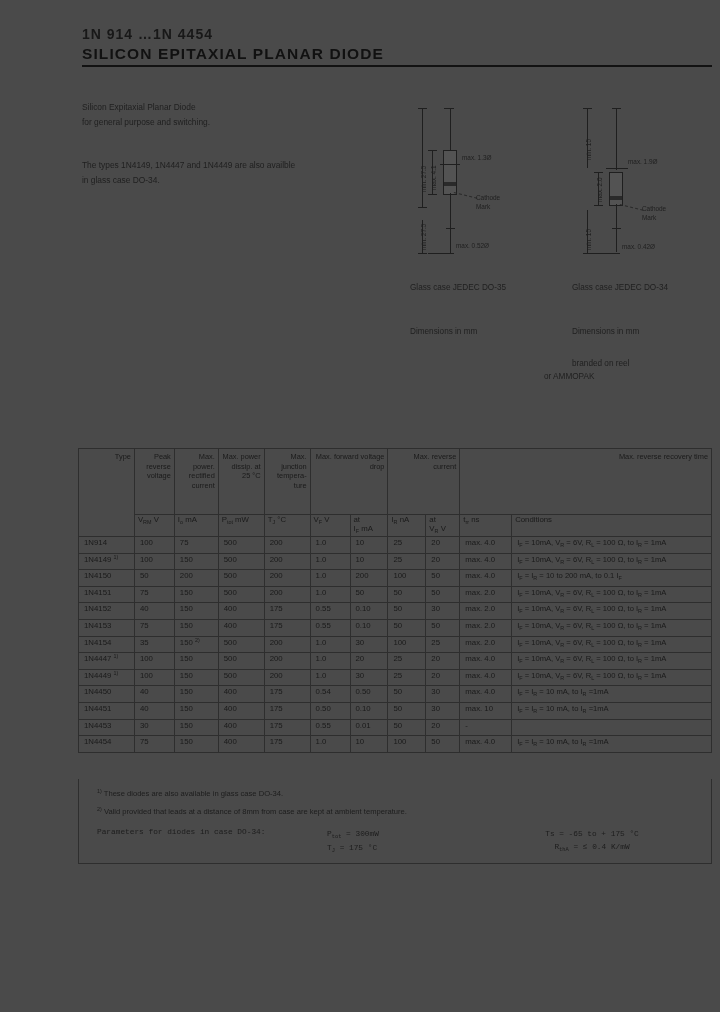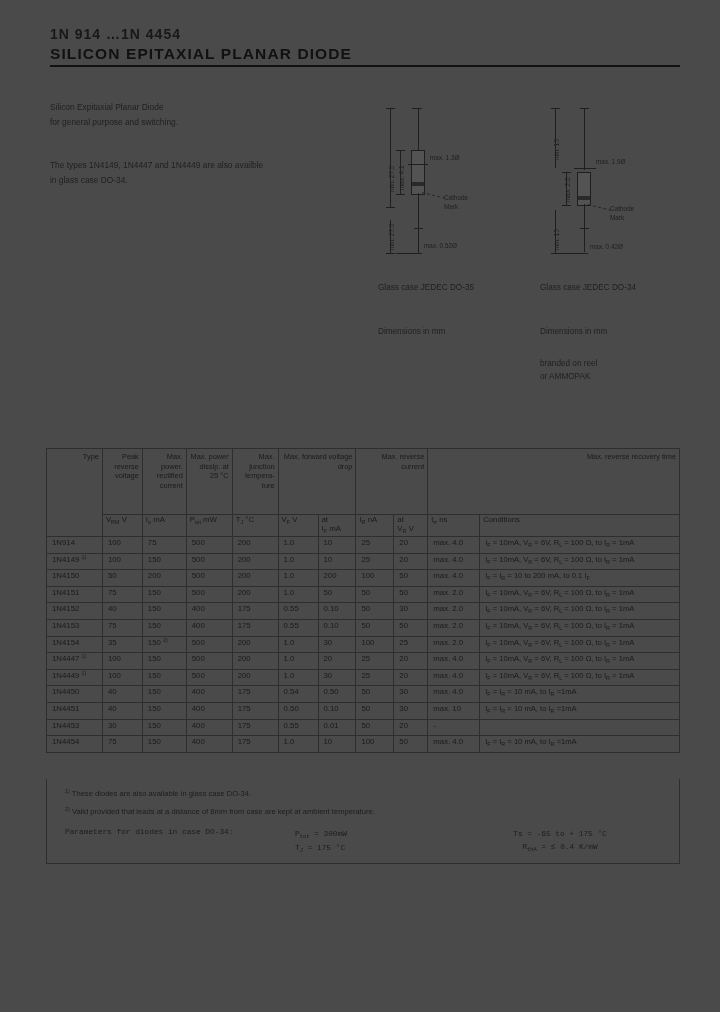--- a/index.html
+++ b/index.html
@@ -5,21 +5,21 @@
   * { box-sizing: border-box; }
   html, body { margin:0; padding:0; }
   body {
     width: 720px; height: 1012px;
     background: #4a4a4a;
     font-family: "Liberation Sans", sans-serif;
     color: #1c1c1c;
     position: relative;
     overflow: hidden;
   }
-  .page { position:absolute; inset:0; }
+  .page { position:absolute; inset:0;margin-left:32px; }
 
   
   .hdr { position:absolute; left:50px; top:26px; width:630px; }
   .hdr-part  { font-size:14px; font-weight:bold; letter-spacing:1px; color:#181818; }
   .hdr-title { font-size:15.5px; font-weight:bold; letter-spacing:1.1px; color:#111; margin-top:3px; }
   .hdr-rule  { border-bottom:2px solid #121212; width:630px; margin-top:2px; }
 
   
   .intro { position:absolute; left:50px; top:100px; width:300px; font-size:8.4px; line-height:15px; color:#1f1f1f; }
   .intro .b { font-weight:normal; }
@@ -147,21 +147,21 @@
     <div class="ln vline" style="left:15px; top:110px; height:44px;"></div>
     <div class="ln hline" style="left:11px; top:153px; width:9px;"></div>
     <div class="rot" style="left:13px; top:150px;">min. 15</div>
     <div class="ln hline" style="left:40px; top:128px; width:9px;"></div>
     <div class="ln hline" style="left:20px; top:153px; width:28px;"></div>
     <div class="lbl" style="left:50px; top:143px;">max. 0.42Ø</div>
   </div>
   <div class="cap" style="left:540px; top:283px;">Glass case JEDEC DO-34</div>
   <div class="cap" style="left:540px; top:327px;">Dimensions in mm</div>
   <div class="cap" style="left:540px; top:359px;">branded on reel</div>
-  <div class="cap" style="left:540px; top:372px;">or AMMOPAK</div>
+  <div class="cap" style="left:512px; top:372px;">or AMMOPAK</div>
 
   <div class="tbl-wrap">
     <table class="spec">
       <thead>
         <tr>
           <th class="hcell c-type" rowspan="2">Type</th>
           <th class="hcell c-vrm">Peak reverse voltage</th>
           <th class="hcell c-io">Max. power. rectified current</th>
           <th class="hcell c-ptot">Max. power dissip. at 25 °C</th>
           <th class="hcell c-tj">Max. junction tempera- ture</th>

